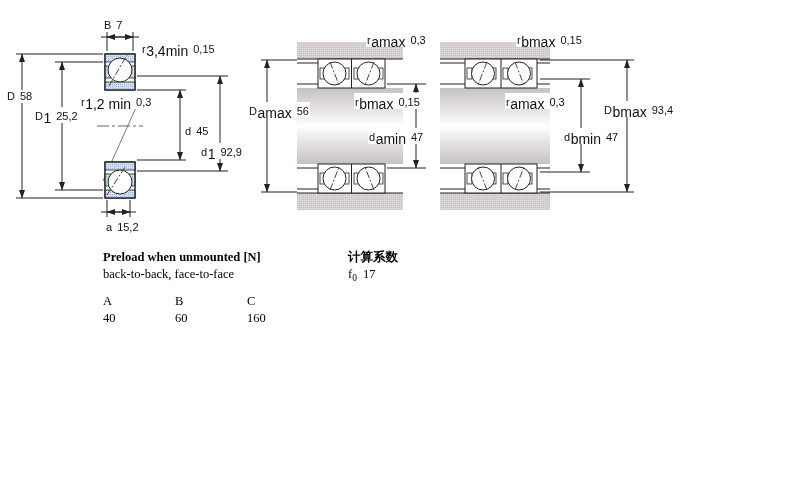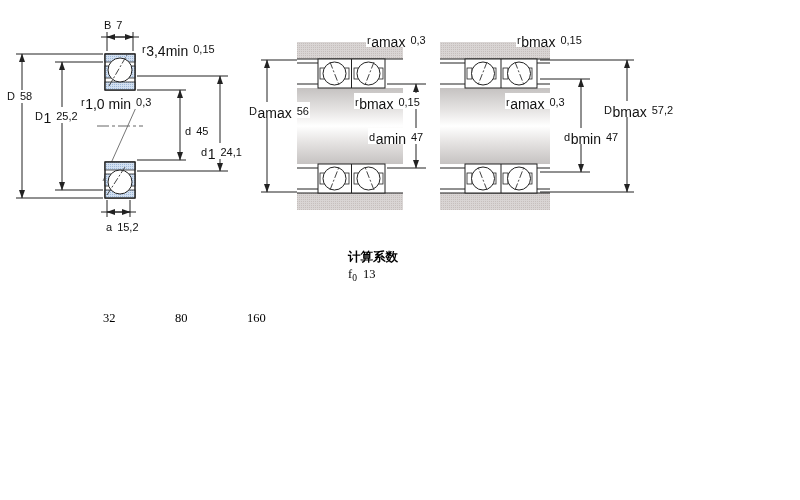--- a/index.html
+++ b/index.html
@@ -150,34 +150,39 @@
       <path d="M487,190L478,167" stroke="#444" stroke-width="1" stroke-dasharray="7 2 2 2"></path>
       <path d="M515,190L524,167" stroke="#444" stroke-width="1" stroke-dasharray="7 2 2 2"></path>
     </g>
   </g>
 </svg>
 
 <div class="lbl" style="left:103px;top:19px"><span class="sym">B</span><span class="val">7</span></div>
 <div class="lbl" style="left:141px;top:40px"><span class="sym">r</span><span class="sub">3,4min</span><span class="val">0,15</span></div>
 <div class="lbl" style="left:6px;top:90px"><span class="sym">D</span><span class="val">58</span></div>
 <div class="lbl" style="left:34px;top:107px"><span class="sym">D</span><span class="sub">1</span><span class="val">25,2</span></div>
-<div class="lbl" style="left:80px;top:93px"><span class="sym">r</span><span class="sub">1,0 min</span><span class="val">0,3</span></div>
+<div class="lbl" style="left:80px;top:93px"><span class="sym">r</span><span class="sub">1,2 min</span><span class="val">0,3</span></div>
 <div class="lbl" style="left:184px;top:125px"><span class="sym">d</span><span class="val">45</span></div>
-<div class="lbl" style="left:200px;top:143px"><span class="sym">d</span><span class="sub">1</span><span class="val">24,1</span></div>
+<div class="lbl" style="left:200px;top:143px"><span class="sym">d</span><span class="sub">1</span><span class="val">92,9</span></div>
 <div class="lbl" style="left:105px;top:221px"><span class="sym">a</span><span class="val">15,2</span></div>
 
 <div class="lbl" style="left:366px;top:31px"><span class="sym">r</span><span class="sub">amax</span><span class="val">0,3</span></div>
 <div class="lbl" style="left:354px;top:93px"><span class="sym">r</span><span class="sub">bmax</span><span class="val">0,15</span></div>
 <div class="lbl" style="left:248px;top:102px"><span class="sym">D</span><span class="sub">amax</span><span class="val">56</span></div>
 <div class="lbl" style="left:368px;top:128px"><span class="sym">d</span><span class="sub">amin</span><span class="val">47</span></div>
 
 <div class="lbl" style="left:516px;top:31px"><span class="sym">r</span><span class="sub">bmax</span><span class="val">0,15</span></div>
 <div class="lbl" style="left:505px;top:93px"><span class="sym">r</span><span class="sub">amax</span><span class="val">0,3</span></div>
-<div class="lbl" style="left:603px;top:101px"><span class="sym">D</span><span class="sub">bmax</span><span class="val">57,2</span></div>
+<div class="lbl" style="left:603px;top:101px"><span class="sym">D</span><span class="sub">bmax</span><span class="val">93,4</span></div>
 <div class="lbl" style="left:563px;top:128px"><span class="sym">d</span><span class="sub">bmin</span><span class="val">47</span></div>
 
+<div class="txt b" style="left:103px;top:250px">Preload when unmounted [N]</div>
+<div class="txt" style="left:103px;top:267px">back-to-back, face-to-face</div>
 <div class="txt b" style="left:348px;top:250px">计算系数</div>
-<div class="txt" style="left:348px;top:267px"><span class="sym">f</span><span class="sub">0</span><span class="val">13</span></div>
+<div class="txt" style="left:348px;top:267px"><span class="sym">f</span><span class="sub">0</span><span class="val">17</span></div>
 
+<div class="txt trow" style="left:103px;top:294px">
+  <span>A</span><span>B</span><span>C</span>
+</div>
 <div class="txt trow" style="left:103px;top:311px">
-  <span>32</span><span>80</span><span>160</span>
+  <span>40</span><span>60</span><span>160</span>
 </div>
 </div>
 
 </body></html>

